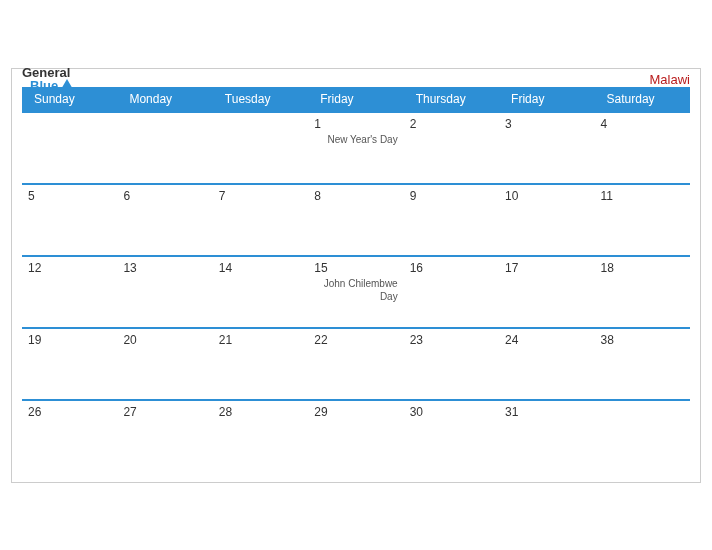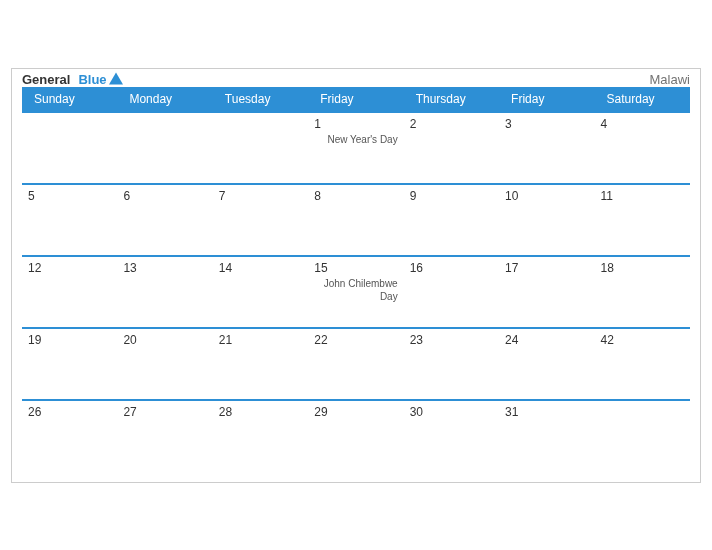--- a/index.html
+++ b/index.html
@@ -24,21 +24,21 @@
       justify-content: center;
       position: relative;
       margin-bottom: 8px;
     }
     .logo {
       position: absolute;
       left: 0;
       top: 50%;
       transform: translateY(-50%);
       display: flex;
-      flex-direction: row;
+      flex-direction: column;
       align-items: flex-start;
       line-height: 1;
     }
     .logo-general {
       font-size: 13px;
       font-weight: bold;
       color: #333;
     }
     .logo-blue {
       font-size: 13px;
@@ -65,21 +65,21 @@
       font-weight: bold;
       color: #222;
       text-align: center;
     }
     .country-label {
       position: absolute;
       right: 0;
       top: 50%;
       transform: translateY(-50%);
       font-size: 13px;
-      color: #737373;
+      color: #b91c1c;
     }
     .calendar-grid {
       width: 100%;
       border-collapse: collapse;
     }
     .calendar-grid th {
       background: #2d8fd5;
       color: #fff;
       font-size: 12px;
       font-weight: normal;
@@ -221,21 +221,21 @@
           <td>
             <span class="day-number">22</span>
           </td>
           <td>
             <span class="day-number">23</span>
           </td>
           <td>
             <span class="day-number">24</span>
           </td>
           <td>
-            <span class="day-number">42</span>
+            <span class="day-number">38</span>
           </td>
         </tr>
         <tr>
           <td>
             <span class="day-number">26</span>
           </td>
           <td>
             <span class="day-number">27</span>
           </td>
           <td>

